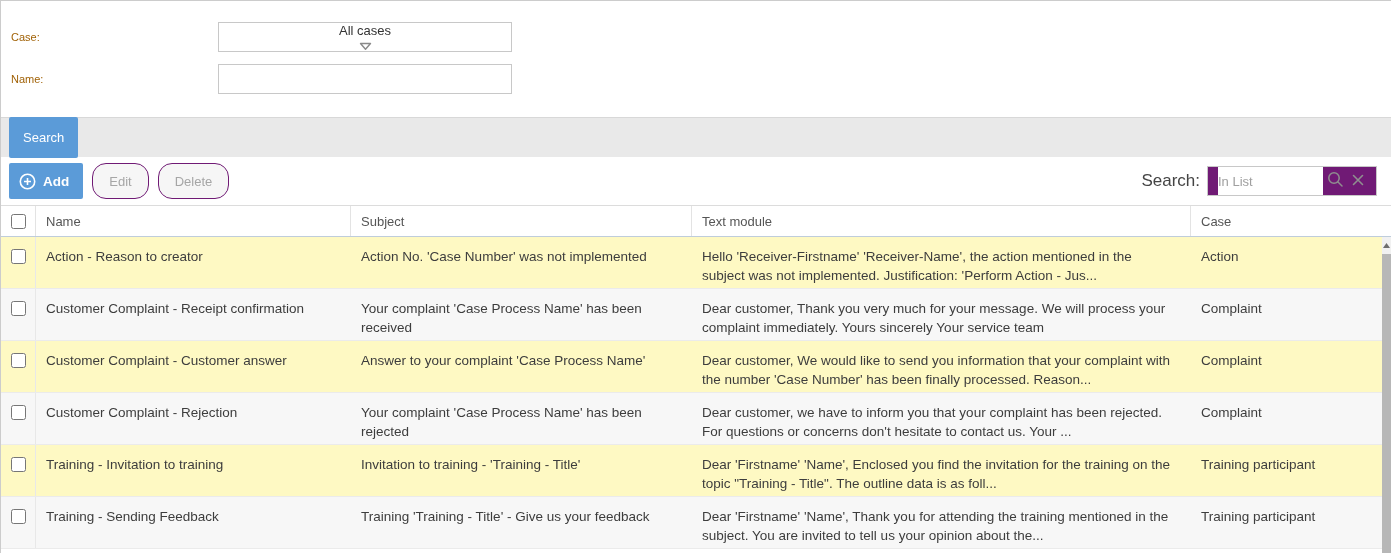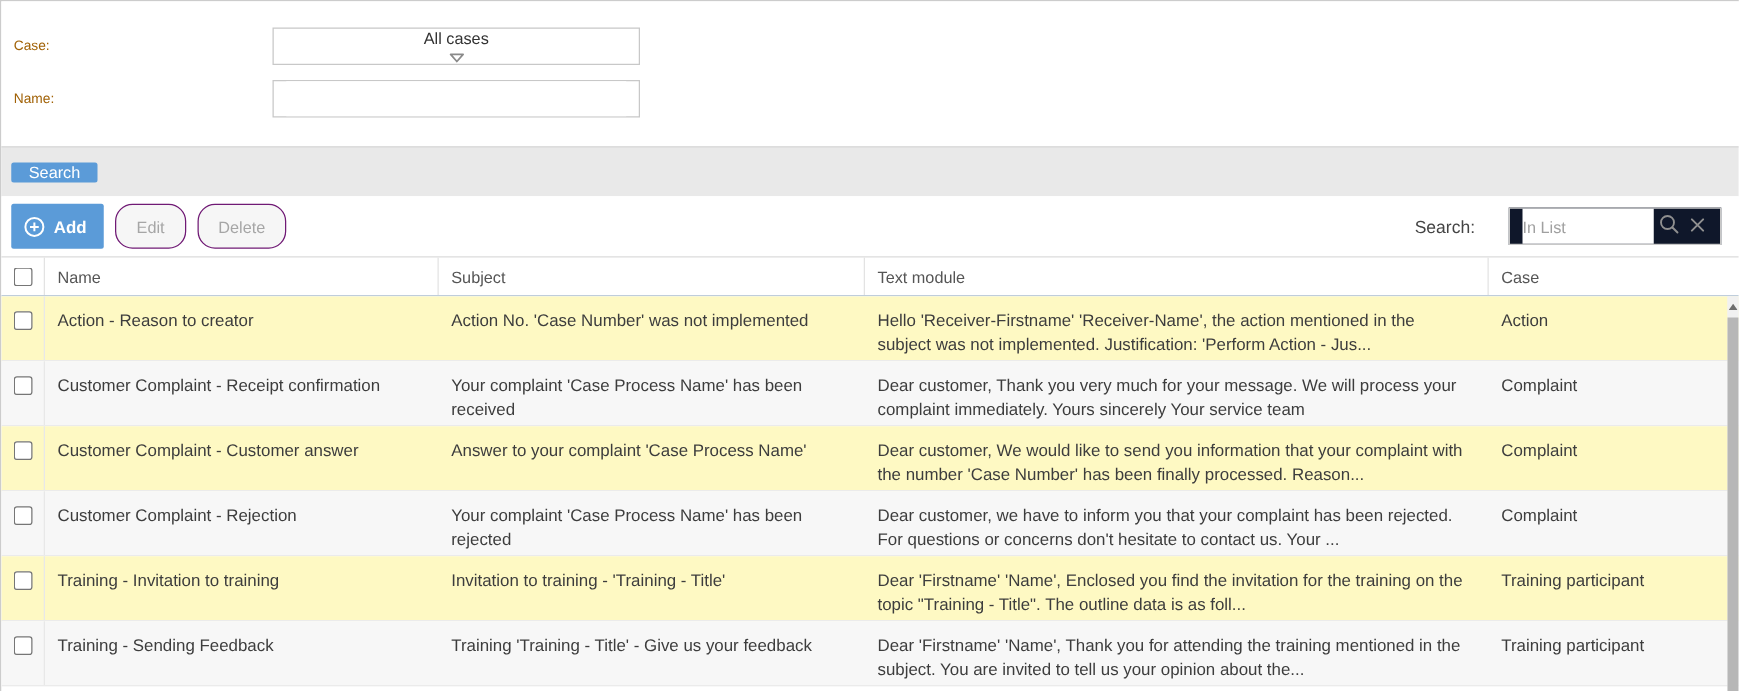--- a/index.html
+++ b/index.html
@@ -29,44 +29,44 @@
   .form-spacer { height: 11px; }
 
   
   .search-bar {
     height: 40px; background: #e9e9e9; border-top: 1px solid #d8d8d8;
     display: flex; align-items: center; padding-left: 8px;
   }
   .btn-primary {
     background: #5b9bd8; color: #fff; border: none; border-radius: 2px;
     font-family: "Liberation Sans", sans-serif; font-size: 13px;
-    height: 16px; padding: 0 14px; cursor: pointer;
+    height: 41px; padding: 0 14px; cursor: pointer;
   }
 
   
   .action-bar {
     height: 48px; background: #fff; display: flex; align-items: center;
     padding: 0 8px;
   }
   .btn-add {
     background: #5b9bd8; color: #fff; border: none; border-radius: 2px;
     height: 36px; padding: 0 14px 0 10px; font-size: 13.5px; font-weight: bold;
     display: flex; align-items: center; gap: 7px; cursor: pointer;
     font-family: "Liberation Sans", sans-serif;
   }
   .btn-add svg { display: block; }
   .btn-disabled {
     background: #f6f6f6; color: #a6a6a6; border: 1px solid #701a75; border-radius: 14px;
     height: 36px; padding: 0 16px; font-size: 13px; margin-left: 9px;
     font-family: "Liberation Sans", sans-serif; cursor: default;
   }
   .action-right { margin-left: auto; display: flex; align-items: center; }
-  .list-search-label { font-size: 14px; color: #444; margin-right: 27px; }
+  .list-search-label { font-size: 17px; color: #444; margin-right: 7px; }
   .list-search-box {
-    width: 170px; height: 30px; border: 1px solid #c8c8c8; background: #0f172a;
+    width: 170px; height: 30px; border: 1px solid #c8c8c8; background: #701a75;
     display: flex; padding: 0 8px 0 10px; margin-right: 6px;
   }
   .list-search-box input {
     border: none; outline: none; flex: 1; min-width: 0; height: 100%;
     font-family: "Liberation Sans", sans-serif; font-size: 13px; color: #333;
   }
   .list-search-box input::placeholder { color: #a0a0a0; opacity: 1; }
   .icon-btn { background: none; border: none; padding: 0 4px; cursor: pointer; display: flex; align-items: center; }
 
   

